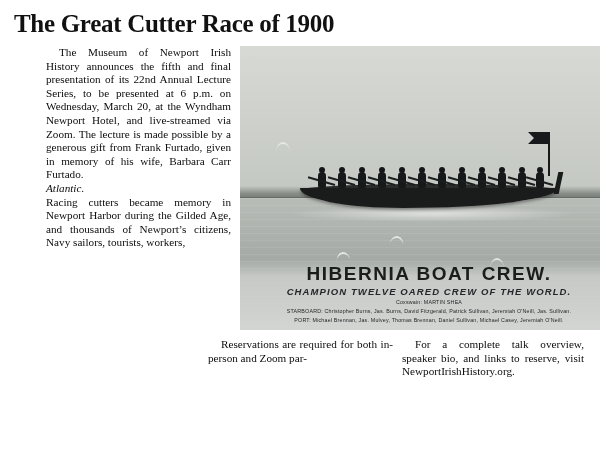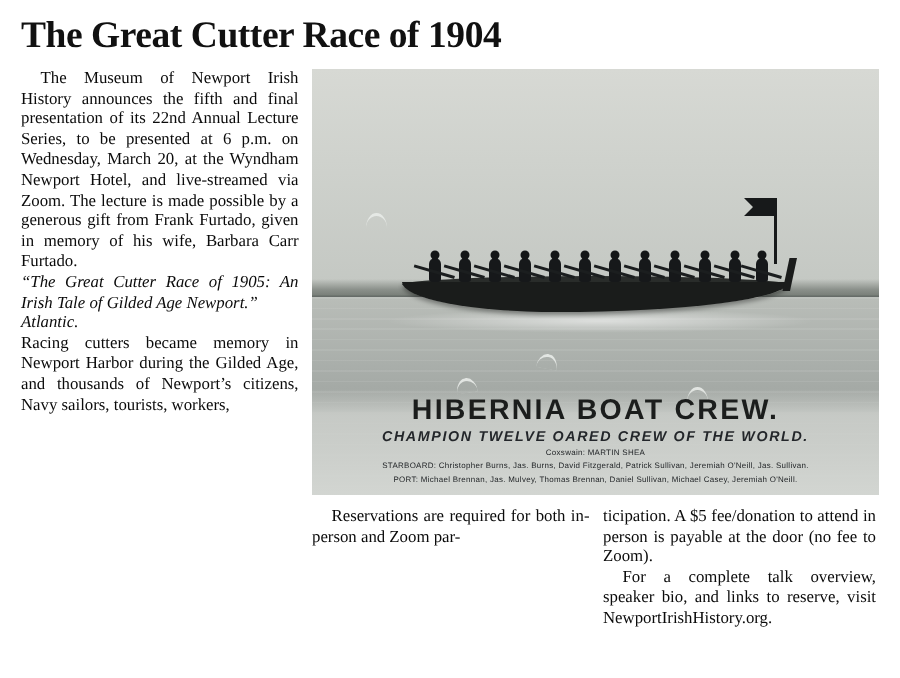--- a/index.html
+++ b/index.html
@@ -49,20 +49,21 @@
 
   
   .upper {
     display: flex;
     align-items: flex-start;
     gap: 9px;
   }
   .col-left {
     width: 185px;
     flex: 0 0 185px;
+    margin-left: 32px;
   }
   .photo-wrap {
     width: 378px;
     flex: 0 0 378px;
   }
   .photo {
     position: relative;
     width: 378px;
     height: 284px;
     overflow: hidden;
@@ -238,27 +239,26 @@
     width: 185px;
     flex: 0 0 185px;
   }
   .lower .col.c3 { flex: 0 0 182px; width: 182px; }
 </style>
 </head>
 <body>
 
 <div class="page">
 
-  <h1 class="headline">The Great Cutter Race of 1904</h1>
+  <h1 class="headline">The Great Cutter Race of 1900</h1>
 
   <div class="upper">
 
     <div class="col-left body-col">
       <p>The Museum of Newport Irish History announces the fifth and final presentation of its 22nd Annual Lecture Series, to be presented at 6 p.m. on Wednesday, March 20, at the Wyndham Newport Hotel, and live-streamed via Zoom. The lecture is made possible by a generous gift from Frank Furtado, given in memory of his wife, Barbara Carr Furtado.</p>
-      <p class="italic noindent">“The Great Cutter Race of 1905: An Irish Tale of Gilded Age Newport.”</p>
       <p class="italic noindent">Atlantic.</p>
       <p class="noindent">Racing cutters became memory in Newport Harbor during the Gilded Age, and thousands of Newport’s citizens, Navy sailors, tourists, workers,</p>
     </div>
 
     <div class="photo-wrap">
       <div class="photo">
         <div class="sky"></div>
         <div class="shore"></div>
         <div class="horizon"></div>
         <div class="sea"></div>
@@ -301,18 +301,17 @@
 
     </div>
   </div>
 
   <div class="lower">
     <div class="col body-col"></div>
     <div class="col body-col">
       <p>Reservations are required for both in-person and Zoom par-</p>
     </div>
     <div class="col c3 body-col">
-      <p class="noindent">ticipation. A $5 fee/donation to attend in person is payable at the door (no fee to Zoom).</p>
       <p>For a complete talk overview, speaker bio, and links to reserve, visit NewportIrishHistory.org.</p>
     </div>
   </div>
 
 </div>
 
 </body></html>

